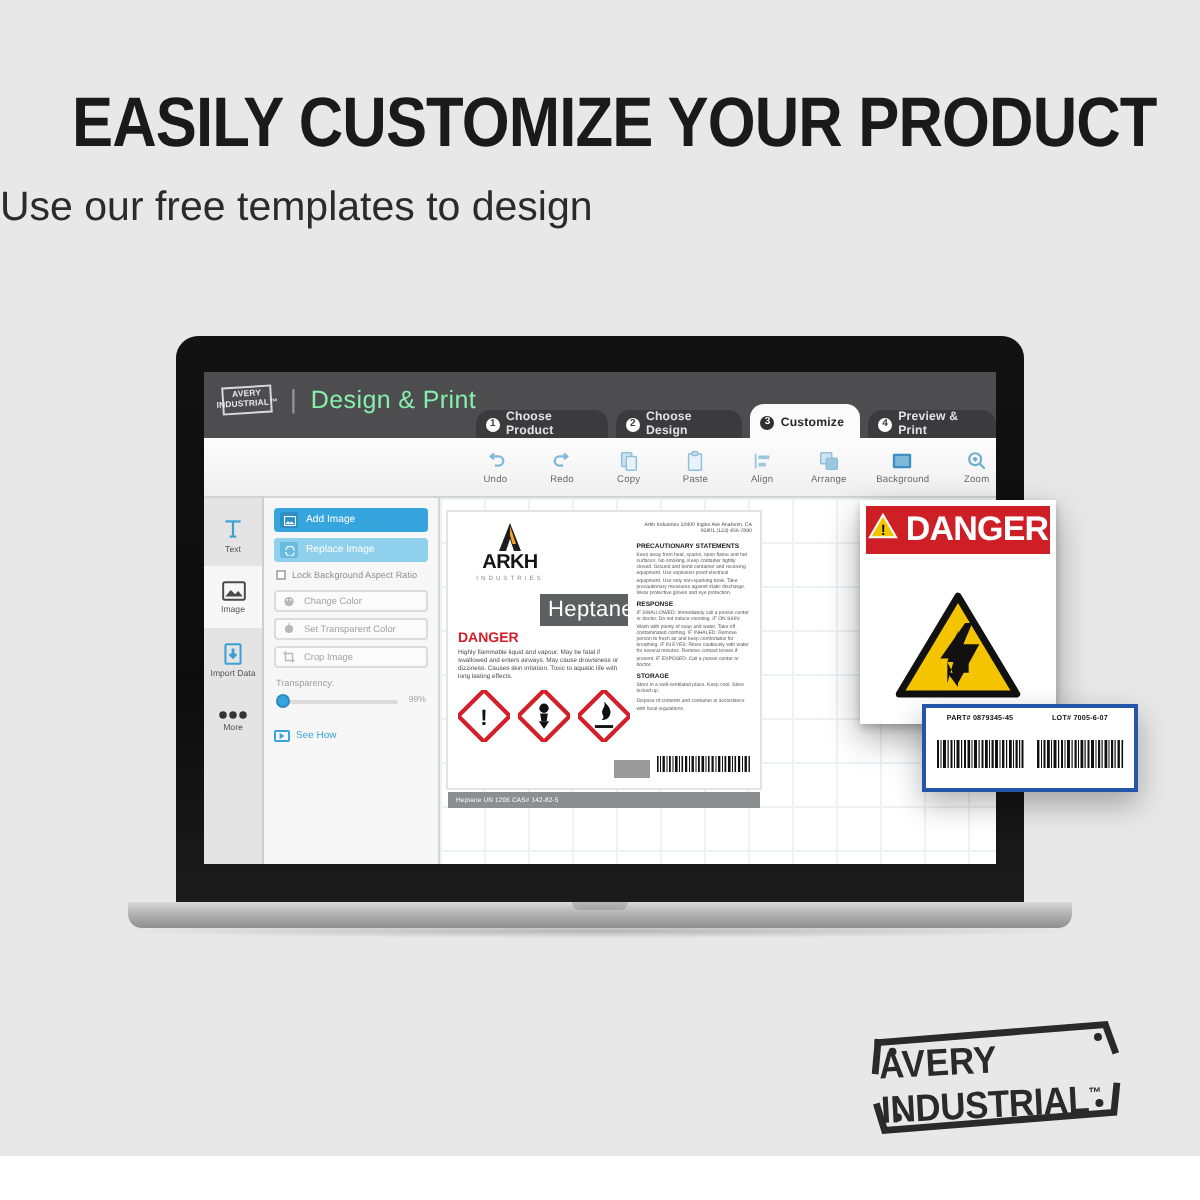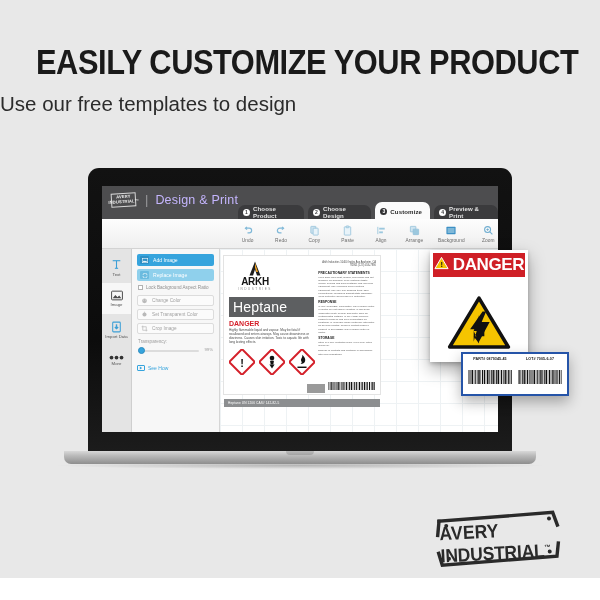--- a/index.html
+++ b/index.html
@@ -70,21 +70,21 @@
   }
   .brandbox { display: flex; align-items: center; padding: 6px 0 0 9px; }
   .avery-mark {
     width: 25px; height: 14px; border: 1.3px solid #d8d8d8;
     transform: rotate(-3.5deg);
     display: flex; align-items: center; justify-content: center;
     font-size: 4.2px; line-height: 4.6px; color: #e9e9e9;
     font-weight: bold; text-align: center; letter-spacing: .1px;
   }
   .brandsep { color: #9a9a9c; margin: 0 7px 0 9px; font-size: 13px; }
-  .apptitle { color: #c4b5fd; font-size: 12.5px; font-weight: 400; letter-spacing: .2px; }
+  .apptitle { color: #86efac; font-size: 12.5px; font-weight: 400; letter-spacing: .2px; }
 
   .steps { position: absolute; left: 136px; bottom: 0; display: flex; align-items: flex-end; gap: 4px; }
   .step {
     display: flex; align-items: center; gap: 3px;
     background: #3b3b3d; color: #e2e2e2;
     border-radius: 7px 7px 0 0;
     padding: 3px 8px 3px 5px;
     font-size: 6.1px; font-weight: bold; letter-spacing: .1px;
     height: 14px;
   }
@@ -158,21 +158,21 @@
     display: flex; flex-direction: column;
   }
   .ghs-main { flex: 1; display: flex; padding: 5px 4px 0 5px; }
   .ghs-left { width: 58%; }
   .ghs-logo { display: flex; flex-direction: column; align-items: center; width: 52px; }
   .ghs-logo .tri { font-size: 0; line-height: 0; }
   .ghs-logo .name { font-size: 10px; font-weight: bold; letter-spacing: -.3px; color: #141414; line-height: 11px; }
   .ghs-logo .sub { font-size: 3.1px; letter-spacing: 1.5px; color: #8d8d8d; }
   .ghs-banner {
     margin-top: 6px; background: #5d5f61; color: #fff;
-    font-size: 14px; padding: 2px 4px; letter-spacing: .2px;
+    font-size: 11px; padding: 2px 4px; letter-spacing: .2px; margin-left: 41px;
   }
   .ghs-danger { color: #d4202a; font-weight: bold; font-size: 7px; margin-top: 3px; }
   .ghs-haz { font-size: 3.2px; line-height: 4.1px; color: #4b4b4b; margin-top: 1px; }
   .ghs-pictos { display: flex; gap: 4px; margin-top: 5px; }
   .ghs-right { width: 42%; padding-left: 4px; }
   .ghs-addr { font-size: 2.6px; line-height: 3.4px; color: #4d4d4d; text-align: right; }
   .ghs-prec-h { font-size: 3.3px; font-weight: bold; color: #222; margin-bottom: 1px; }
   .ghs-prec { font-size: 2.5px; line-height: 3.2px; color: #555; }
   .ghs-barcode { display: flex; justify-content: flex-end; align-items: flex-end; gap: 3px; padding: 0 4px 2px 0; }
   .ghs-foot { background: #8c8e90; color: #fff; font-size: 3.2px; padding: 2px 4px; letter-spacing: .1px; }

